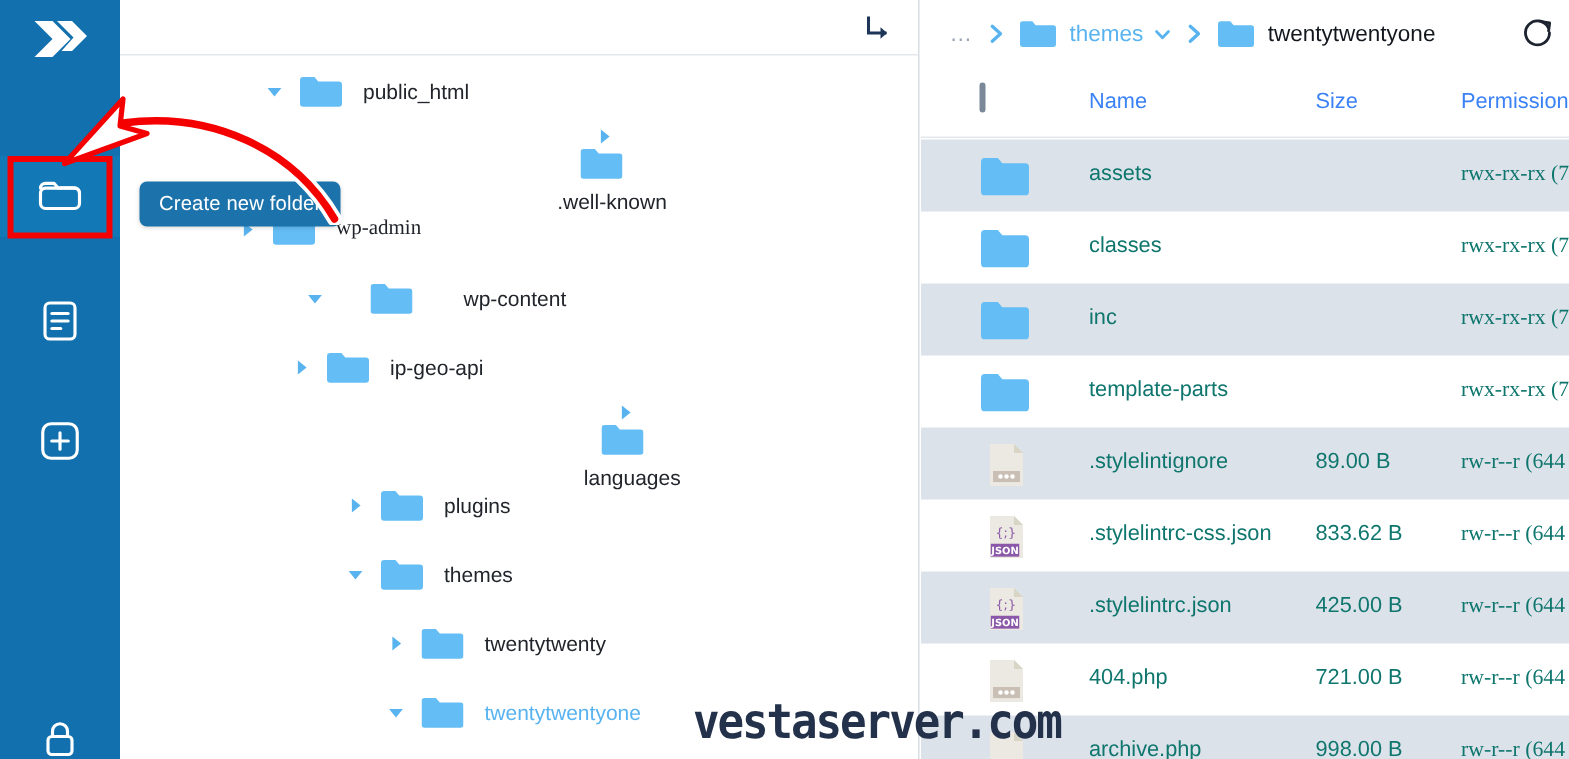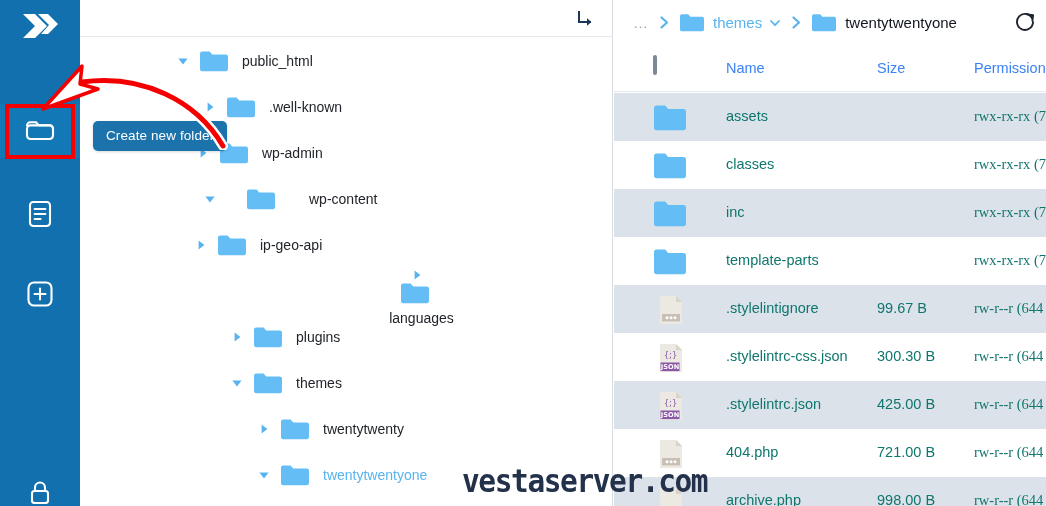--- a/index.html
+++ b/index.html
@@ -196,34 +196,34 @@
               <path d="M1.4 3.6 L10.6 3.6 L6 9.4 Z" fill="#58b3ef"></path>
             </svg>
           </span>
           <span class="tfolder">
             <svg width="28" height="22" viewBox="0 0 28 22">
               <path d="M0 3.6 A2.2 2.2 0 0 1 2.2 1.4 L9.6 1.4 L12.2 4.4 L25.8 4.4 A2.2 2.2 0 0 1 28 6.6 L28 19 A2.2 2.2 0 0 1 25.8 21.2 L2.2 21.2 A2.2 2.2 0 0 1 0 19 Z" fill="#64bdf5"></path>
             </svg>
           </span>
           <span class="tlabel">public_html</span>
         </div>
-        <div class="tree-row" style="padding-left: 123px;">
+        <div class="tree-row" style="padding-left: 123px; flex-direction: column;">
           <span class="caret">
             <svg width="12" height="12" viewBox="0 0 12 12">
               <path d="M3.6 1.4 L3.6 10.6 L9.4 6 Z" fill="#58b3ef"></path>
             </svg>
           </span>
           <span class="tfolder">
             <svg width="28" height="22" viewBox="0 0 28 22">
               <path d="M0 3.6 A2.2 2.2 0 0 1 2.2 1.4 L9.6 1.4 L12.2 4.4 L25.8 4.4 A2.2 2.2 0 0 1 28 6.6 L28 19 A2.2 2.2 0 0 1 25.8 21.2 L2.2 21.2 A2.2 2.2 0 0 1 0 19 Z" fill="#64bdf5"></path>
             </svg>
           </span>
           <span class="tlabel">.well-known</span>
         </div>
-        <div class="tree-row" style="padding-left: 116px;">
+        <div class="tree-row" style="padding-left: 78px; font-family: Liberation Serif, serif;">
           <span class="caret">
             <svg width="12" height="12" viewBox="0 0 12 12">
               <path d="M3.6 1.4 L3.6 10.6 L9.4 6 Z" fill="#58b3ef"></path>
             </svg>
           </span>
           <span class="tfolder">
             <svg width="28" height="22" viewBox="0 0 28 22">
               <path d="M0 3.6 A2.2 2.2 0 0 1 2.2 1.4 L9.6 1.4 L12.2 4.4 L25.8 4.4 A2.2 2.2 0 0 1 28 6.6 L28 19 A2.2 2.2 0 0 1 25.8 21.2 L2.2 21.2 A2.2 2.2 0 0 1 0 19 Z" fill="#64bdf5"></path>
             </svg>
           </span>
@@ -414,33 +414,33 @@
         <div class="frow alt">
           <span class="ficon"><svg width="34" height="30" viewBox="0 0 34 30">
               <path d="M7 1 L23 1 L29 7 L29 29 L7 29 Z" fill="#ebe9e1"></path>
               <path d="M23 1 L29 7 L23 7 Z" fill="#d8d4c6"></path>
               <rect x="9" y="19" width="18" height="7.4" fill="#c9bfb4"></rect>
               <circle cx="14" cy="22.7" r="1.5" fill="#ffffff"></circle>
               <circle cx="18" cy="22.7" r="1.5" fill="#ffffff"></circle>
               <circle cx="22" cy="22.7" r="1.5" fill="#ffffff"></circle>
             </svg></span>
           <span class="fname">.stylelintignore</span>
-          <span class="fsize">99.67 B</span>
+          <span class="fsize">89.00 B</span>
           <span class="fperm">rw-r--r (644</span>
         </div>
         <div class="frow">
           <span class="ficon"><svg width="34" height="30" viewBox="0 0 34 30">
               <path d="M7 1 L23 1 L29 7 L29 29 L7 29 Z" fill="#ebe9e1"></path>
               <path d="M23 1 L29 7 L23 7 Z" fill="#d8d4c6"></path>
               <text x="17.5" y="15" font-family="DejaVu Sans, sans-serif" font-size="8.5" fill="#8b57a8" text-anchor="middle">{;}</text>
               <rect x="7.5" y="19.5" width="19" height="8.6" fill="#8b57a8"></rect>
               <text x="17" y="26.2" font-family="DejaVu Sans, sans-serif" font-size="6.6" font-weight="bold" fill="#ffffff" text-anchor="middle">JSON</text>
             </svg></span>
           <span class="fname">.stylelintrc-css.json</span>
-          <span class="fsize">300.30 B</span>
+          <span class="fsize">833.62 B</span>
           <span class="fperm">rw-r--r (644</span>
         </div>
         <div class="frow alt">
           <span class="ficon"><svg width="34" height="30" viewBox="0 0 34 30">
               <path d="M7 1 L23 1 L29 7 L29 29 L7 29 Z" fill="#ebe9e1"></path>
               <path d="M23 1 L29 7 L23 7 Z" fill="#d8d4c6"></path>
               <text x="17.5" y="15" font-family="DejaVu Sans, sans-serif" font-size="8.5" fill="#8b57a8" text-anchor="middle">{;}</text>
               <rect x="7.5" y="19.5" width="19" height="8.6" fill="#8b57a8"></rect>
               <text x="17" y="26.2" font-family="DejaVu Sans, sans-serif" font-size="6.6" font-weight="bold" fill="#ffffff" text-anchor="middle">JSON</text>
             </svg></span>

